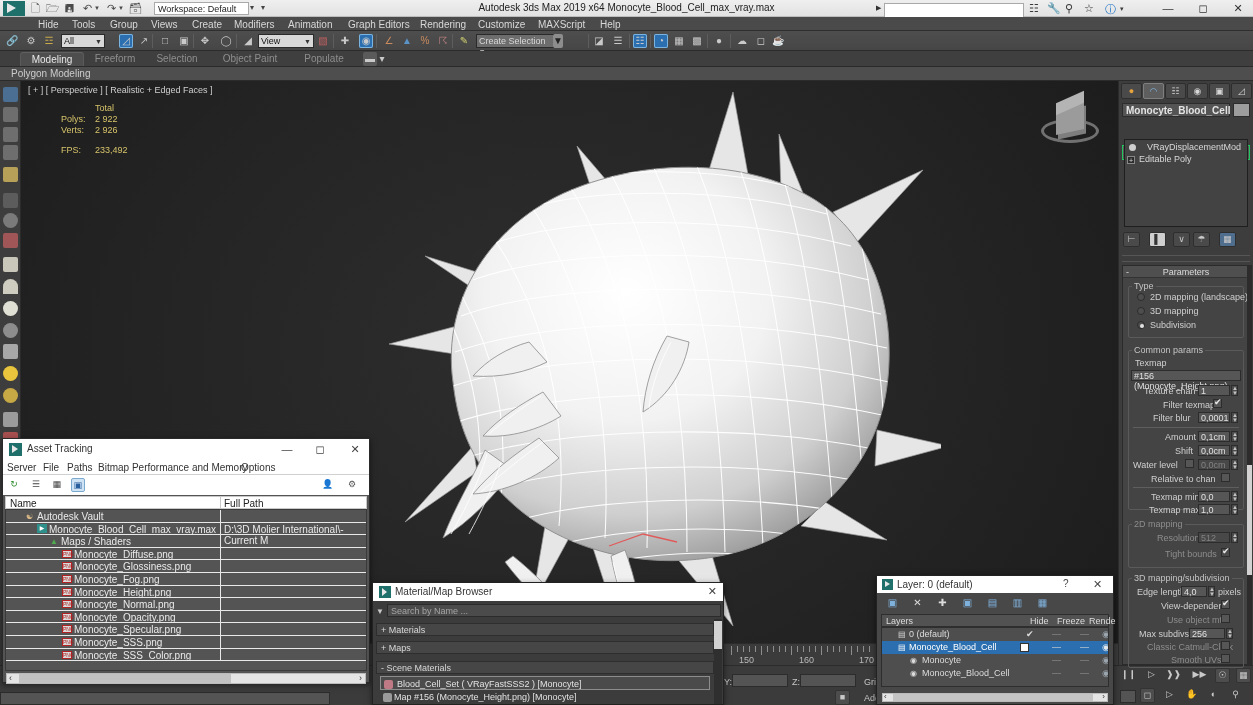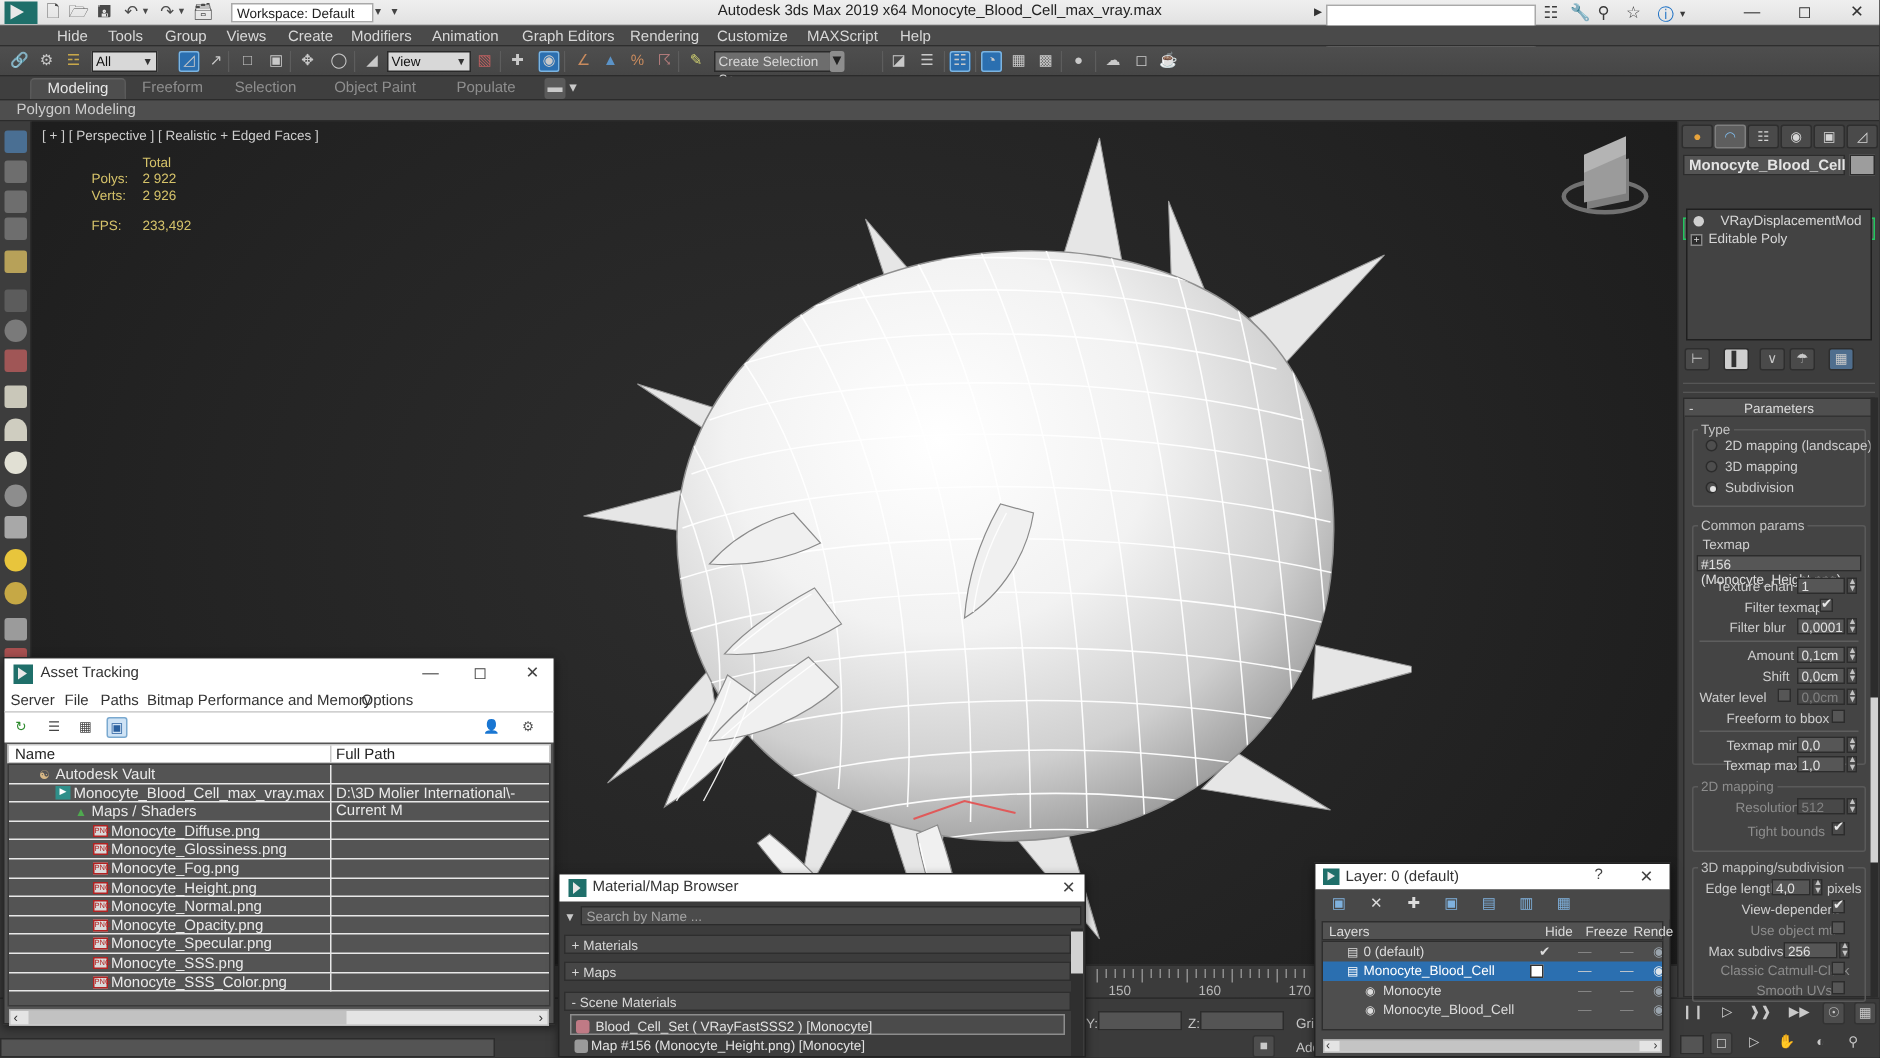--- a/index.html
+++ b/index.html
@@ -646,21 +646,21 @@
 
       <span class="lab" style="left:52px; top:180px">Shift</span>
       <div class="fld" style="left:75px; top:179px; width:32px">0,0cm</div>
       <span class="spin" style="left:108px; top:179px">▲<br>▼</span>
 
       <span class="lab" style="left:10px; top:194px">Water level</span>
       <span class="cbx" style="left:62px; top:193px"></span>
       <div class="fld dis" style="left:75px; top:193px; width:32px">0,0cm</div>
       <span class="spin" style="left:108px; top:193px">▲<br>▼</span>
 
-      <span class="lab" style="left:28px; top:208px">Freeform to bbox</span>
+      <span class="lab" style="left:28px; top:208px">Relative to chan</span>
       <span class="cbx" style="left:98px; top:207px"></span>
 
       <div class="hr2" style="left:10px; top:221px; width:106px"></div>
 
       <span class="lab" style="left:28px; top:226px">Texmap min</span>
       <div class="fld" style="left:75px; top:225px; width:32px">0,0</div>
       <span class="spin" style="left:108px; top:225px">▲<br>▼</span>
 
       <span class="lab" style="left:26px; top:239px">Texmap max</span>
       <div class="fld" style="left:75px; top:238px; width:32px">1,0</div>

